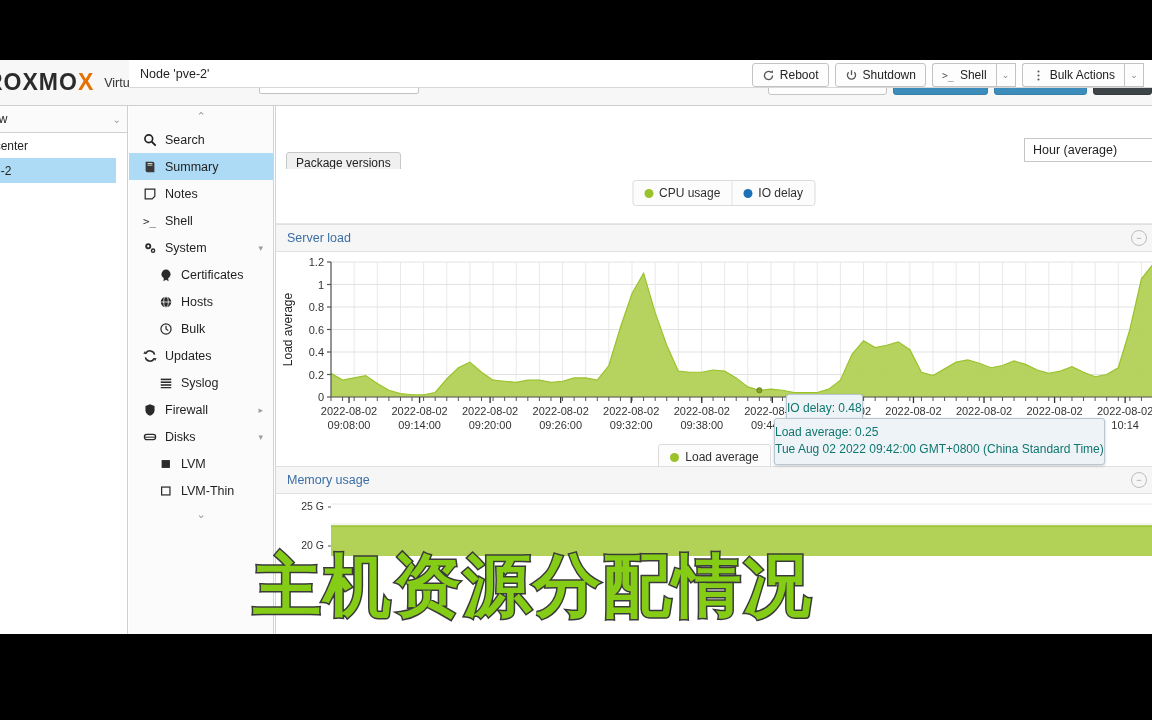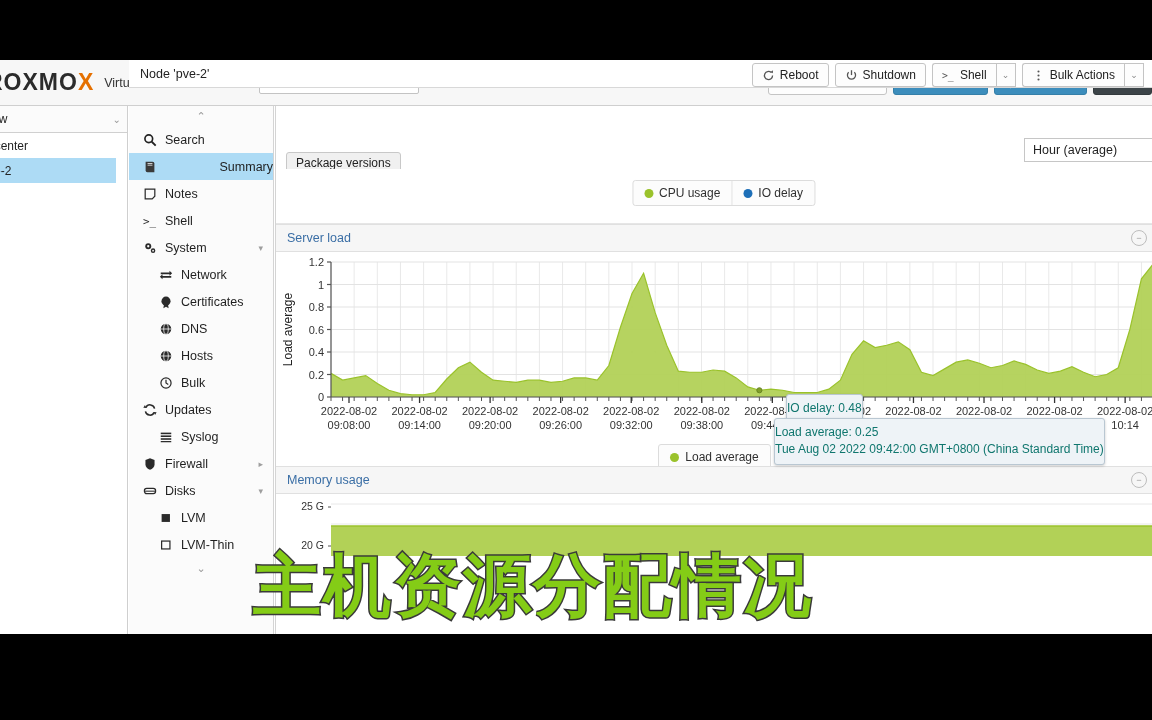--- a/index.html
+++ b/index.html
@@ -79,21 +79,21 @@
   }
   .nav-scroll-arrow {
     height:20px; display:flex; align-items:center; justify-content:center;
     color:#9a9a9a; font-size:11px; cursor:pointer;
   }
   .nav-item {
     height:27px; display:flex; align-items:center; gap:8px;
     font-size:12.5px; color:#1f1f1f; padding-left:14px; cursor:pointer;
     position:relative;
   }
-  .nav-item.sel { background:#addbf5;justify-content:space-between; }
+  .nav-item.sel { background:#addbf5; }
   .nav-item.sub { padding-left:30px; }
   .nav-item .caret {
     position:absolute; right:10px; color:#9e9e9e; font-size:9px;
   }
   .nav-ico { width:14px; height:14px; flex:none; display:inline-block; }
 
   
   .content {
     position:absolute; left:275px; top:46px; width:877px; height:528px;
     background:#fff; border-left:1px solid #d4d4d4;
@@ -300,39 +300,24 @@
                 <circle cx="6" cy="6" r="3.4" fill="#2a2a2a"></circle>
                 <circle cx="6" cy="6" r="1.3" fill="#fbfbfb"></circle>
                 <circle cx="11.5" cy="11" r="2.6" fill="#2a2a2a"></circle>
                 <circle cx="11.5" cy="11" r="1" fill="#fbfbfb"></circle>
               </svg></span>
             <span>System</span>
             <span class="caret">▾</span>
           </div>
           <div class="nav-item sub">
             <span class="nav-ico"><svg viewBox="0 0 16 16" width="14" height="14">
-                <path fill="#2a2a2a" d="M2 5h10V3.2L15 6l-3 2.8V7H2z"></path>
-                <path fill="#2a2a2a" d="M14 11H4v1.8L1 10l3-2.8V9h10z"></path>
-              </svg></span>
-            <span>Network</span>
-          </div>
-          <div class="nav-item sub">
-            <span class="nav-ico"><svg viewBox="0 0 16 16" width="14" height="14">
                 <circle cx="8" cy="7" r="5.2" fill="#2a2a2a"></circle>
                 <path fill="#2a2a2a" d="M5.6 11l-.6 4 3-1.6 3 1.6-.6-4z"></path>
               </svg></span>
             <span>Certificates</span>
-          </div>
-          <div class="nav-item sub">
-            <span class="nav-ico"><svg viewBox="0 0 16 16" width="14" height="14">
-                <circle cx="8" cy="8" r="6" fill="#2a2a2a"></circle>
-                <ellipse cx="8" cy="8" rx="2.6" ry="6" fill="none" stroke="#fbfbfb" stroke-width="0.9"></ellipse>
-                <line x1="2" y1="8" x2="14" y2="8" stroke="#fbfbfb" stroke-width="0.9"></line>
-              </svg></span>
-            <span>DNS</span>
           </div>
           <div class="nav-item sub">
             <span class="nav-ico"><svg viewBox="0 0 16 16" width="14" height="14">
                 <circle cx="8" cy="8" r="6" fill="#2a2a2a"></circle>
                 <ellipse cx="8" cy="8" rx="2.6" ry="6" fill="none" stroke="#fbfbfb" stroke-width="0.9"></ellipse>
                 <line x1="2" y1="8" x2="14" y2="8" stroke="#fbfbfb" stroke-width="0.9"></line>
               </svg></span>
             <span>Hosts</span>
           </div>
           <div class="nav-item sub">

